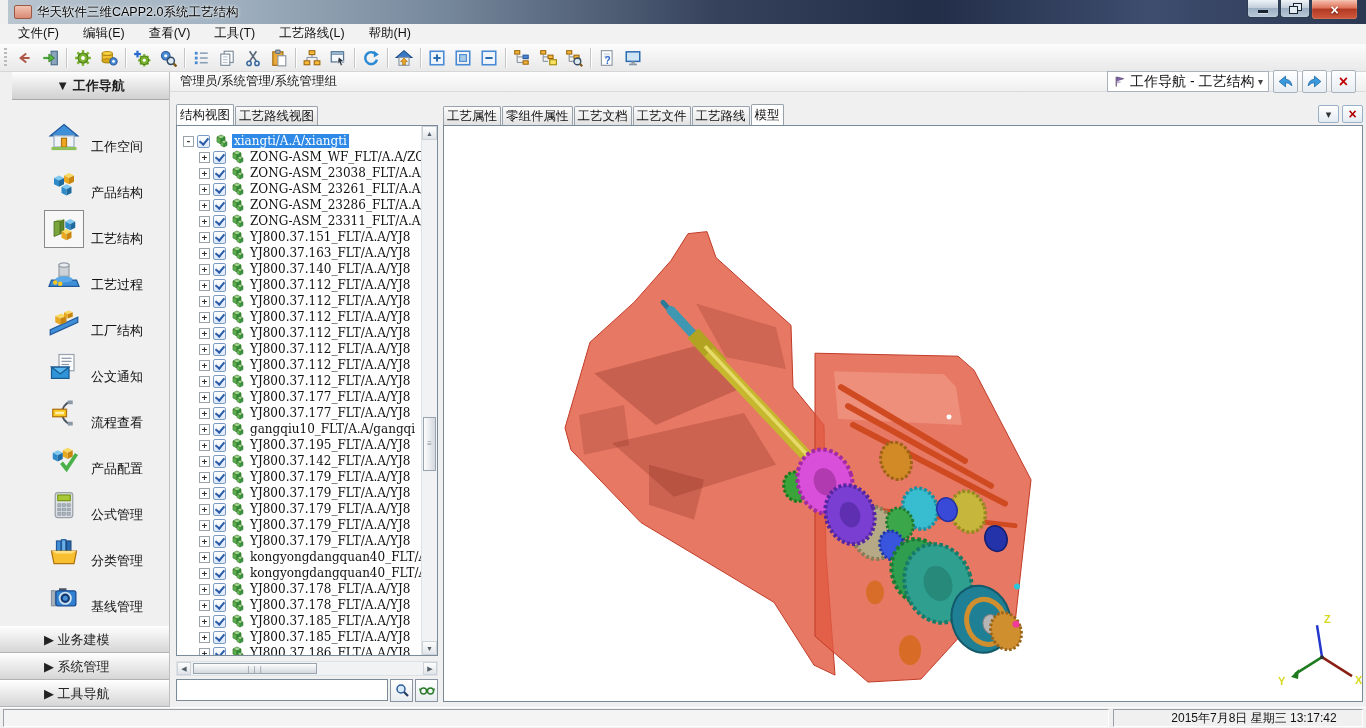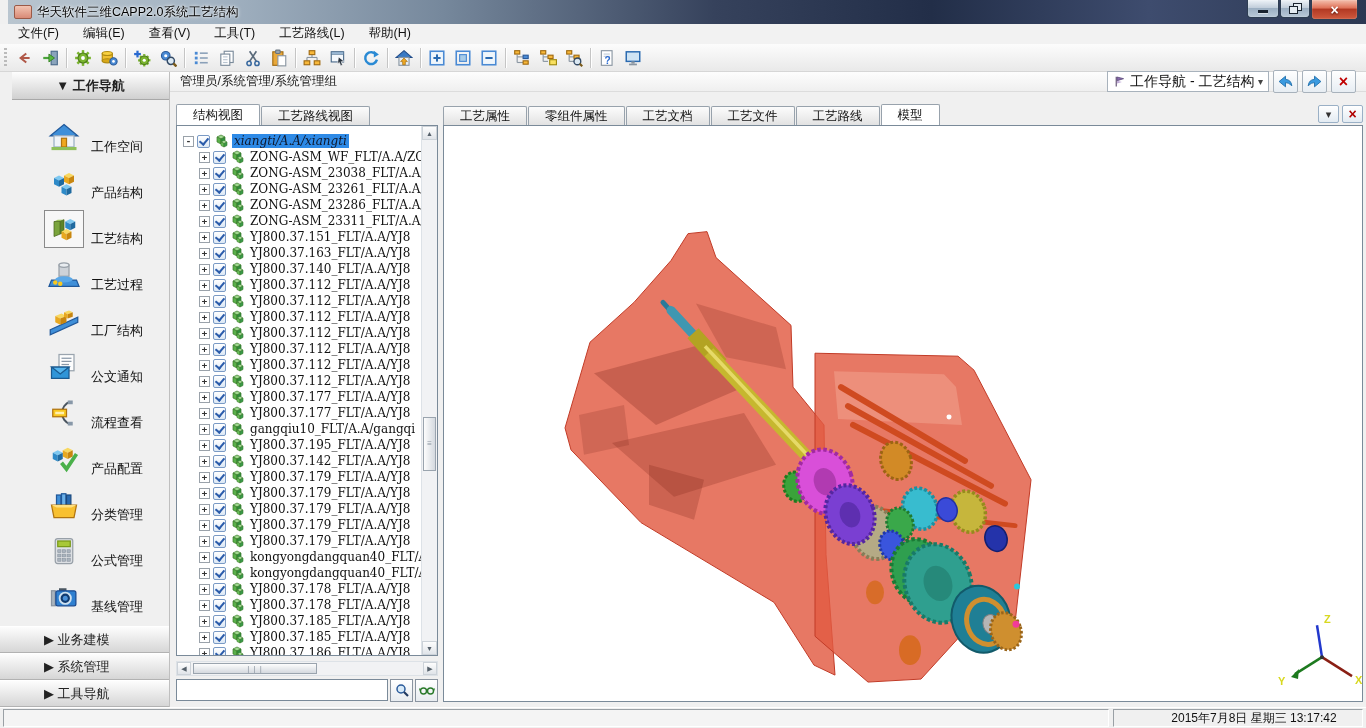--- a/index.html
+++ b/index.html
@@ -46,34 +46,34 @@
   .nav-select{width:162px;height:21px;border:1px solid #a8b2bc;background:#fff;display:flex;align-items:center;padding:0 5px;box-sizing:border-box;}
   .nav-select svg{width:13px;height:13px;margin-right:4px;}
   .nav-select .val{font-size:14px;white-space:nowrap;}
   .nav-select .dd{margin-left:auto;color:#444;font-size:10px;}
   .nav-btn{width:25px;height:23px;border:1px solid #a8b2bc;border-radius:2px;background:linear-gradient(#fff,#e7edf3);display:flex;align-items:center;justify-content:center;box-sizing:border-box;}
   .nav-btn svg{width:17px;height:17px;}
   .nav-btn.close{color:#c00000;font-weight:bold;font-size:16px;}
   
   .workspace{position:absolute;left:170px;top:98px;right:0;bottom:21px;background:#f0f0f0;}
   .tabs-row{height:20px;display:flex;align-items:flex-end;position:relative;}
-  .tab{height:18px;padding:0 16px;display:flex;align-items:center;background:linear-gradient(#fcfcfc,#e2e2e2);border:1px solid #98a2ac;border-bottom:none;border-radius:2px 2px 0 0;margin-right:1px;font-size:12.5px;position:relative;z-index:1;}
+  .tab{height:18px;padding:0 3px;display:flex;align-items:center;background:linear-gradient(#fcfcfc,#e2e2e2);border:1px solid #98a2ac;border-bottom:none;border-radius:2px 2px 0 0;margin-right:1px;font-size:12.5px;position:relative;z-index:1;}
   .tab.active{height:20px;background:#fff;z-index:3;}
   
   .tree-panel{position:absolute;left:6px;top:7px;width:262px;bottom:5px;}
   .tree-box{position:absolute;left:0;top:20px;right:0;bottom:46px;background:#fff;border:1px solid #7a8a99;z-index:2;}
   .tree-rows{position:absolute;left:0;top:0;right:15px;bottom:0;overflow:hidden;padding:7px 0 0 6px;}
   .trow{height:16px;display:flex;align-items:center;white-space:nowrap;overflow:hidden;}
   .trow.lvl1{margin-left:16px;}
   .exp{width:11px;height:11px;min-width:11px;box-sizing:border-box;border:1px solid #9aa2aa;background:#fff;font:bold 9px/9px "DejaVu Sans Mono",monospace;text-align:center;color:#333;margin-right:3px;}
   .cb{width:13px;height:13px;min-width:13px;box-sizing:border-box;border:1px solid #7a9ac5;border-radius:2px;background:linear-gradient(#ffffff,#dce8f5);position:relative;margin-right:3px;}
   .cb::after{content:"";position:absolute;left:3px;top:0;width:4px;height:7px;border-right:2px solid #2b5cab;border-bottom:2px solid #2b5cab;transform:rotate(40deg);}
   .asm{width:16px;height:14px;min-width:16px;margin-right:3px;}
   .tlabel{font-family:"DejaVu Serif","Liberation Serif",serif;font-size:12px;padding:0 2px;}
-  .tlabel.selected{background:#2e8ae6;color:#0f172a;font-style:italic;}
+  .tlabel.selected{background:#2e8ae6;color:#ffffff;}
   .vscroll{position:absolute;right:0;top:0;bottom:0;width:15px;background:#f1f2f4;border-left:1px solid #dde2e7;}
   .sarrow{height:14px;display:flex;align-items:center;justify-content:center;font-size:7px;color:#55606a;background:linear-gradient(#fdfdfd,#e0e4e9);border:1px solid #ccd2d8;box-sizing:border-box;}
   .sarrow.down{position:absolute;bottom:0;left:0;right:0;}
   .sarrow.up{position:absolute;top:0;left:0;right:0;}
   .vthumb{position:absolute;left:1px;right:1px;top:55%;height:52px;background:linear-gradient(90deg,#fdfdfd,#d4d9df);border:1px solid #9aa4ae;display:flex;align-items:center;justify-content:center;color:#8a94a0;font-size:8px;}
   .hscroll{position:absolute;left:0;right:0;bottom:26px;height:15px;background:#f1f2f4;border:1px solid #dde2e7;box-sizing:border-box;}
   .sarrow.left{position:absolute;left:0;top:0;bottom:0;width:14px;height:auto;}
   .sarrow.right{position:absolute;right:0;top:0;bottom:0;width:14px;height:auto;}
   .hthumb{position:absolute;left:16px;top:1px;bottom:1px;width:122px;background:linear-gradient(#fdfdfd,#d4d9df);border:1px solid #9aa4ae;display:flex;align-items:center;justify-content:center;color:#8a94a0;font-size:8px;letter-spacing:1px;}
   .search-row{position:absolute;left:0;right:0;bottom:0;height:24px;display:flex;align-items:center;gap:2px;}
@@ -618,33 +618,33 @@
             <svg>
               <use href="#ic-config"></use>
             </svg>
           </span>
           <span class="sb-label">产品配置</span>
         </div>
 
         <div class="sb-item">
           <span class="sb-iconbox">
             <svg>
+              <use href="#ic-formula"></use>
+            </svg>
+          </span>
+          <span class="sb-label">公式管理</span>
+        </div>
+
+        <div class="sb-item">
+          <span class="sb-iconbox">
+            <svg>
               <use href="#ic-classify"></use>
             </svg>
           </span>
           <span class="sb-label">分类管理</span>
-        </div>
-
-        <div class="sb-item">
-          <span class="sb-iconbox">
-            <svg>
-              <use href="#ic-formula"></use>
-            </svg>
-          </span>
-          <span class="sb-label">公式管理</span>
         </div>
 
         <div class="sb-item">
           <span class="sb-iconbox">
             <svg>
               <use href="#ic-baseline"></use>
             </svg>
           </span>
           <span class="sb-label">基线管理</span>
         </div>

